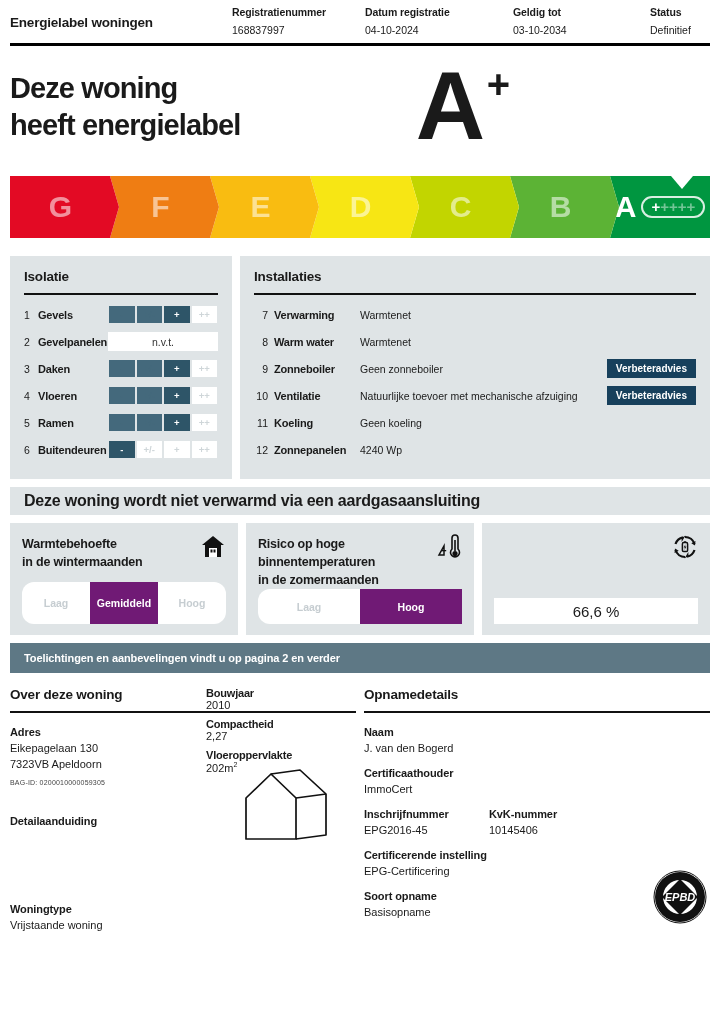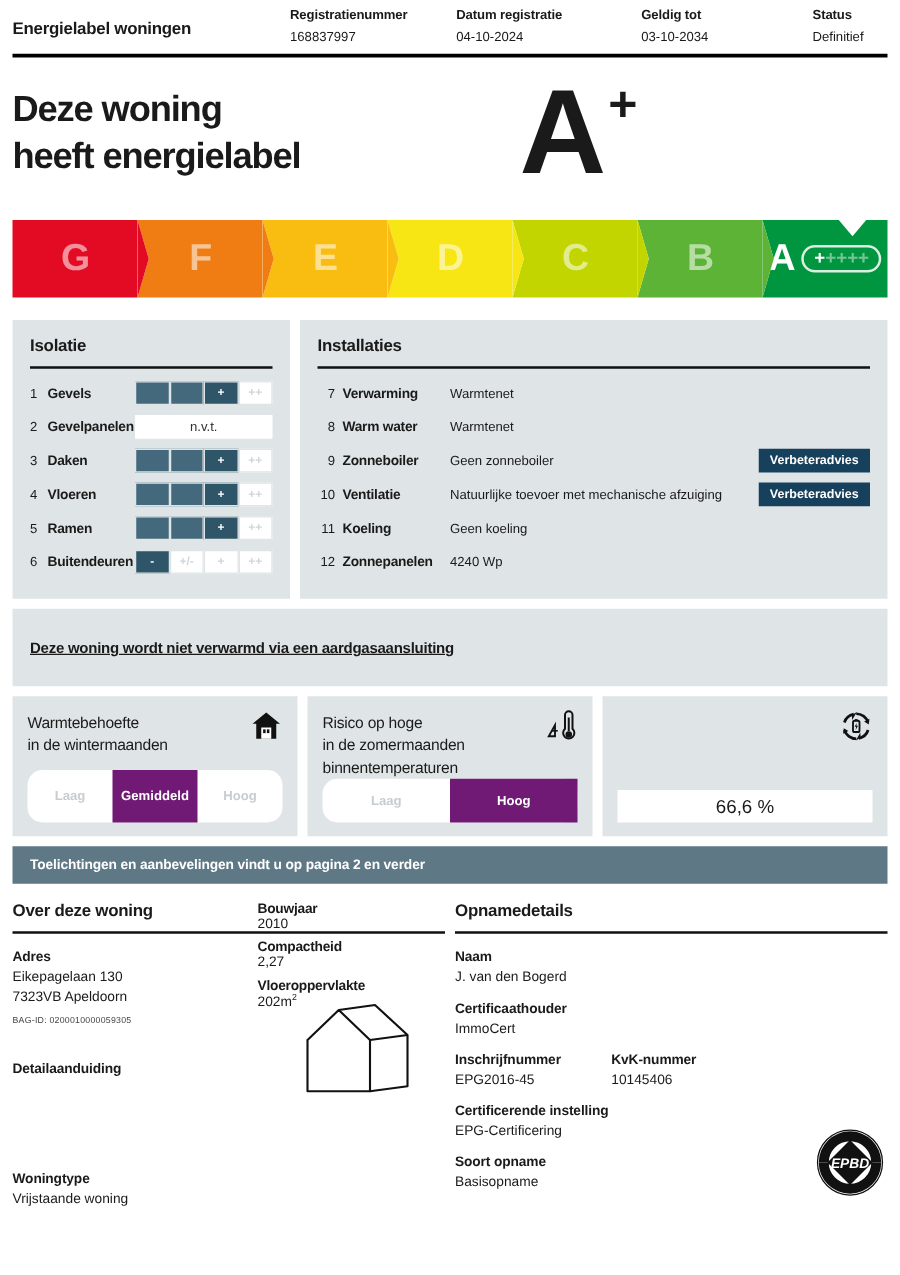--- a/index.html
+++ b/index.html
@@ -70,28 +70,28 @@
       align-items: center; justify-content: center; font-size: 10.5px; color: #333; }
 
   .ins-row { display: flex; align-items: center; height: 27px; }
   .ins-num { width: 20px; font-size: 10.5px; text-align: right; padding-right: 6px; }
   .ins-name { width: 86px; font-size: 11px; font-weight: bold; letter-spacing: -0.2px; }
   .ins-val { flex: 1; font-size: 10.5px; }
   .advice { background: #17405c; color: #fff; font-size: 10px; font-weight: bold;
       padding: 4px 9px; white-space: nowrap; }
 
   
-  .notice { margin: 8px 10px 0 10px; background: #dfe4e6; padding: 24px 14px;
-      font-size: 12px; font-weight: bold; letter-spacing: -0.2px; text-decoration: underline; }
+  .notice { margin: 8px 10px 0 10px; background: #dfe4e6; padding: 5px 14px;
+      font-size: 16px; font-weight: bold; letter-spacing: -0.2px; }
 
   
   .indics { display: flex; gap: 8px; margin: 8px 10px 0 10px; }
   .indic { flex: 1; background: #dfe4e6; padding: 12px 12px 11px 12px; height: 112px;
       display: flex; flex-direction: column; position: relative; }
-  .indic-t { font-size: 12.5px; font-weight: normal; line-height: 1.45; letter-spacing: -0.2px; padding-right: 30px; }
+  .indic-t { font-size: 12.5px; font-weight: bold; line-height: 1.45; letter-spacing: -0.2px; padding-right: 30px; }
   .indic-icon { position: absolute; top: 11px; right: 12px; }
   .choices { display: flex; margin-top: auto; height: 42px; background: #fff; border-radius: 12px; }
   .choice { flex: 1; display: flex; align-items: center; justify-content: center;
       font-size: 10.5px; font-weight: bold; color: #c6cdd1; }
   .choice.on { background: #701a75; color: #fff; }
   .bigval { margin-top: auto; height: 26px; background: #fff; display: flex;
       align-items: center; justify-content: center; font-size: 15px; }
 
   
   .p2bar { margin: 8px 10px 0 10px; background: #5e7885; color: #fff;
@@ -317,22 +317,22 @@
           </svg></div>
         <div class="choices">
           <div class="choice">Laag</div>
           <div class="choice on">Gemiddeld</div>
           <div class="choice">Hoog</div>
         </div>
       </div>
       <div class="indic">
         <div class="indic-t">
           <div>Risico op hoge</div>
+          <div>binnentemperaturen</div>
           <div>in de zomermaanden</div>
-          <div>binnentemperaturen</div>
         </div>
         <div class="indic-icon"><svg width="26" height="26" viewBox="0 0 26 26">
             <path d="M16 4 a3 3 0 0 1 6 0 v11 a4.5 4.5 0 1 1 -6 0 Z" fill="none" stroke="#111" stroke-width="1.6"></path>
             <circle cx="19" cy="19.5" r="2.6" fill="#111"></circle>
             <rect x="18.2" y="6" width="1.6" height="11" fill="#111"></rect>
             <path d="M8 21 L3 21 L8 12 Z" fill="none" stroke="#111" stroke-width="1.5"></path>
             <rect x="5.6" y="16" width="4.6" height="1.3" fill="#111"></rect>
           </svg></div>
         <div class="choices">
           <div class="choice">Laag</div>

